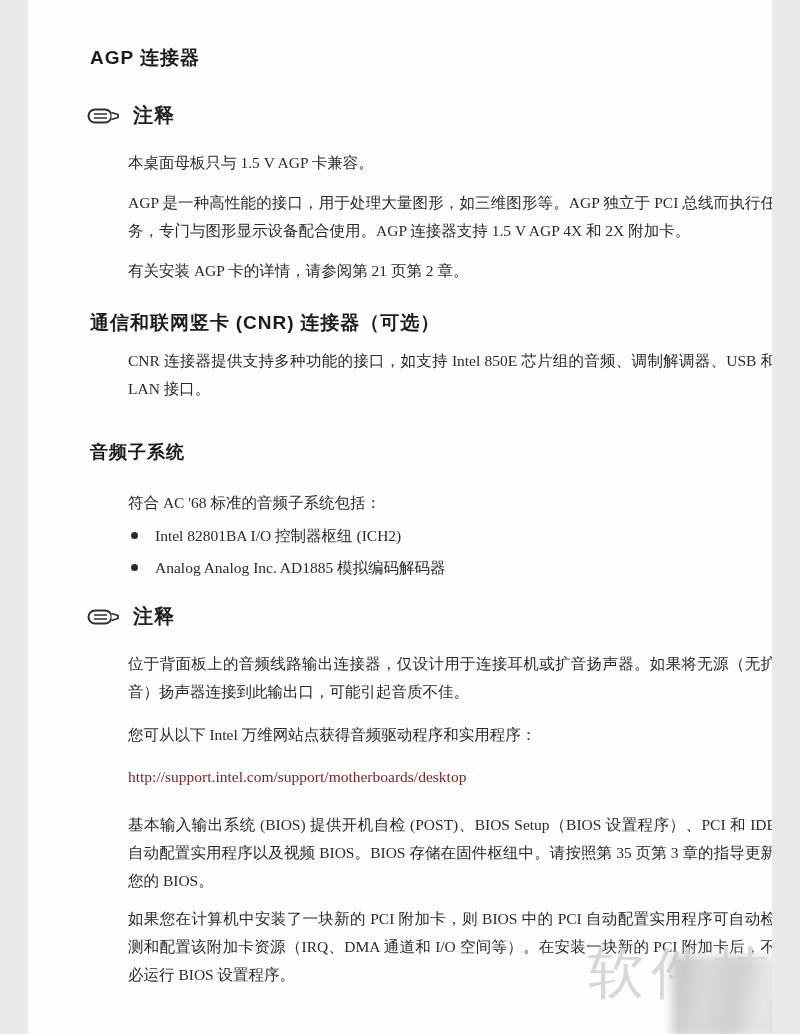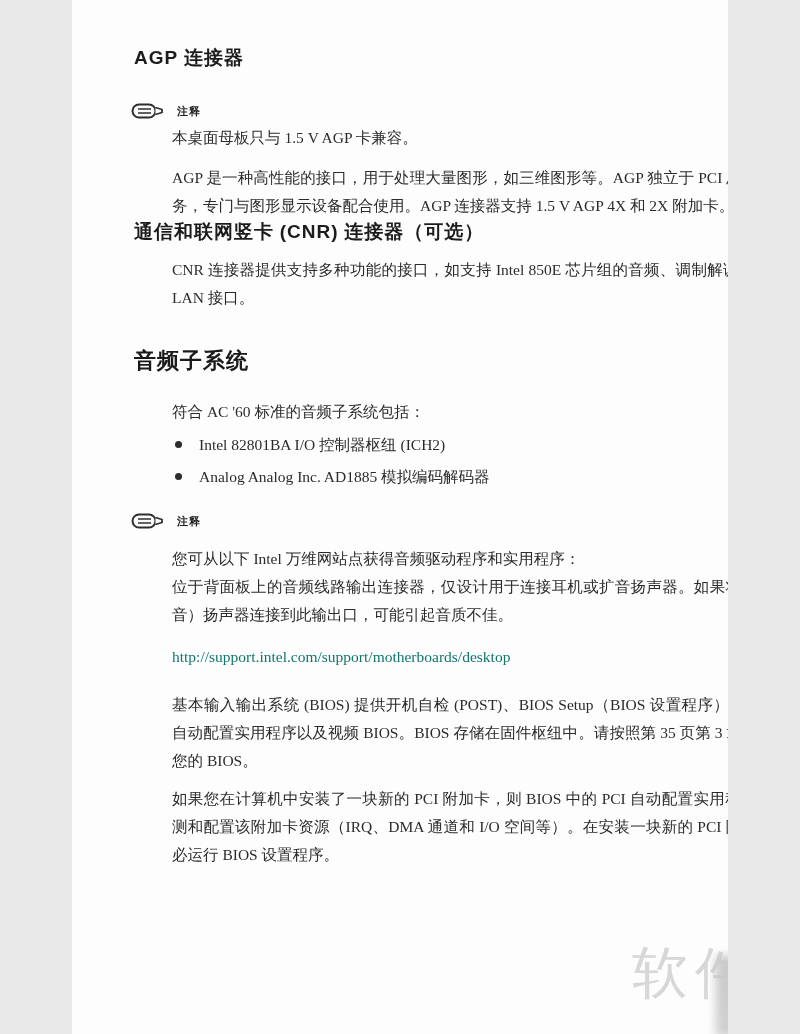--- a/index.html
+++ b/index.html
@@ -1,64 +1,64 @@
 <!DOCTYPE html>
 <html><head>
 <meta charset="utf-8">
 <style>
   html,body{margin:0;padding:0;background:#e9e9e9;}
   .page{
     position:relative;
-    width:656px;height:1034px;
+    width:744px;height:1034px;
     margin:0 auto;
     background:#fdfdfd;
     overflow:hidden;
     color:#262626;
     font-family:"Liberation Serif", serif;
   }
   .content{padding:46px 58px 0 62px;}
 
   
   .h-small{
     font-size:19px;font-weight:bold;line-height:24px;
     margin:0;color:#1c1c1c;letter-spacing:1px;
   }
   .h-large{
-    font-size:22px;font-weight:bold;line-height:30px;
+    font-size:18px;font-weight:bold;line-height:30px;
     margin:0;color:#1a1a1a;letter-spacing:1px;
   }
   .lat{font-family:"Liberation Sans", sans-serif;}
 
   
   .ind{margin-left:38px;}
   .body-text{
     font-size:15.5px;line-height:28px;color:#2b2b2b;
     width:648px;margin:0;text-align:justify;
   }
   .mt-para{margin-top:12px;}
 
   
   .note-row{display:flex;align-items:center;margin-left:-3px;}
   .note-icon{flex:0 0 auto;margin-right:13px;display:block;}
-  .note-label{font-size:11px;font-weight:bold;color:#1f1f1f;letter-spacing:1px;}
+  .note-label{font-size:20px;font-weight:bold;color:#1f1f1f;letter-spacing:1px;}
 
   
   .bullet-row{display:flex;align-items:flex-start;margin-top:5px;}
   .bullet-dot{
     flex:0 0 auto;width:7px;height:7px;border-radius:50%;
     background:#2b2b2b;margin:10px 17px 0 3px;
   }
   .bullet-text{font-size:15.5px;line-height:27px;color:#2b2b2b;}
 
-  .url-text{font-size:15.5px;line-height:28px;color:#0f766e;margin:0;}
+  .url-text{font-size:15.5px;line-height:28px;color:#7f1d1d;margin:0;}
 
   
   .sp-note1{margin-top:32px;}
-  .sp-notetext{margin-top:4px;}
-  .sp-cnr{}
+  .sp-notetext{margin-top:20px;}
+  .sp-cnr{margin-top:26px;}
   .sp-audio{margin-top:34px;}
   .sp-intro{margin-top:22px;}
   .sp-note2{margin-top:22px;}
   .sp-drivers{margin-top:15px;}
   .sp-url{margin-top:14px;}
   .sp-bios{margin-top:30px;}
   .sp-biostext{margin-top:20px;}
   .sp-pci{margin-top:18px;}
   .sp-pcitext{margin-top:10px;}
 
@@ -92,52 +92,53 @@
         <path d="M24.5 5.5 L31 7.5 L31 10.5 L24.5 12.5" fill="#fdfdfd" stroke="#2e2e2e" stroke-width="1.8" stroke-linejoin="round"></path>
         <line x1="7" y1="7" x2="20" y2="7" stroke="#2e2e2e" stroke-width="1.5"></line>
         <line x1="7" y1="11" x2="20" y2="11" stroke="#2e2e2e" stroke-width="1.5"></line>
       </svg>
       <span class="note-label">注释</span>
     </div>
 
     <div class="ind sp-notetext">
       <p class="body-text">本桌面母板只与 1.5 V AGP 卡兼容。</p>
       <p class="body-text mt-para">AGP 是一种高性能的接口，用于处理大量图形，如三维图形等。AGP 独立于 PCI 总线而执行任务，专门与图形显示设备配合使用。AGP 连接器支持 1.5 V AGP 4X 和 2X 附加卡。</p>
+      <p class="body-text mt-para">有关安装 AGP 卡的详情，请参阅第 21 页第 2 章。</p>
     </div>
 
     <h2 class="h-small sp-cnr"><span>通信和联网竖卡 </span><span class="lat">(CNR)</span><span> 连接器（可选）</span></h2>
     <div class="ind" style="margin-top:12px;">
       <p class="body-text">CNR 连接器提供支持多种功能的接口，如支持 Intel 850E 芯片组的音频、调制解调器、USB 和 LAN 接口。</p>
     </div>
 
     <h1 class="h-large sp-audio">音频子系统</h1>
     <div class="ind sp-intro">
-      <p class="body-text">符合 AC '60 标准的音频子系统包括：</p>
+      <p class="body-text">符合 AC '68 标准的音频子系统包括：</p>
       <div class="bullet-row">
         <span class="bullet-dot"></span>
         <span class="bullet-text">Intel 82801BA I/O 控制器枢纽 (ICH2)</span>
       </div>
       <div class="bullet-row">
         <span class="bullet-dot"></span>
         <span class="bullet-text">Analog Analog Inc. AD1885 模拟编码解码器</span>
       </div>
     </div>
 
     <div class="note-row sp-note2">
       <svg class="note-icon" width="33" height="18" viewBox="0 0 33 18">
         <rect x="1.5" y="2.5" width="23" height="13" rx="6.5" fill="none" stroke="#2e2e2e" stroke-width="2"></rect>
         <path d="M24.5 5.5 L31 7.5 L31 10.5 L24.5 12.5" fill="#fdfdfd" stroke="#2e2e2e" stroke-width="1.8" stroke-linejoin="round"></path>
         <line x1="7" y1="7" x2="20" y2="7" stroke="#2e2e2e" stroke-width="1.5"></line>
         <line x1="7" y1="11" x2="20" y2="11" stroke="#2e2e2e" stroke-width="1.5"></line>
       </svg>
       <span class="note-label">注释</span>
     </div>
     <div class="ind sp-notetext">
+      <p class="body-text">位于背面板上的音频线路输出连接器，仅设计用于连接耳机或扩音扬声器。如果将无源（无扩音）扬声器连接到此输出口，可能引起音质不佳。</p>
       <p class="body-text sp-drivers">您可从以下 Intel 万维网站点获得音频驱动程序和实用程序：</p>
-      <p class="body-text">位于背面板上的音频线路输出连接器，仅设计用于连接耳机或扩音扬声器。如果将无源（无扩音）扬声器连接到此输出口，可能引起音质不佳。</p>
       <p class="url-text sp-url">http://support.intel.com/support/motherboards/desktop</p>
     </div>
 
     <div class="ind sp-biostext">
       <p class="body-text">基本输入输出系统 (BIOS) 提供开机自检 (POST)、BIOS Setup（BIOS 设置程序）、PCI 和 IDE 自动配置实用程序以及视频 BIOS。BIOS 存储在固件枢纽中。请按照第 35 页第 3 章的指导更新您的 BIOS。</p>
     </div>
 
     <div class="ind sp-pcitext">
       <p class="body-text">如果您在计算机中安装了一块新的 PCI 附加卡，则 BIOS 中的 PCI 自动配置实用程序可自动检测和配置该附加卡资源（IRQ、DMA 通道和 I/O 空间等）。在安装一块新的 PCI 附加卡后，不必运行 BIOS 设置程序。</p>
     </div>

